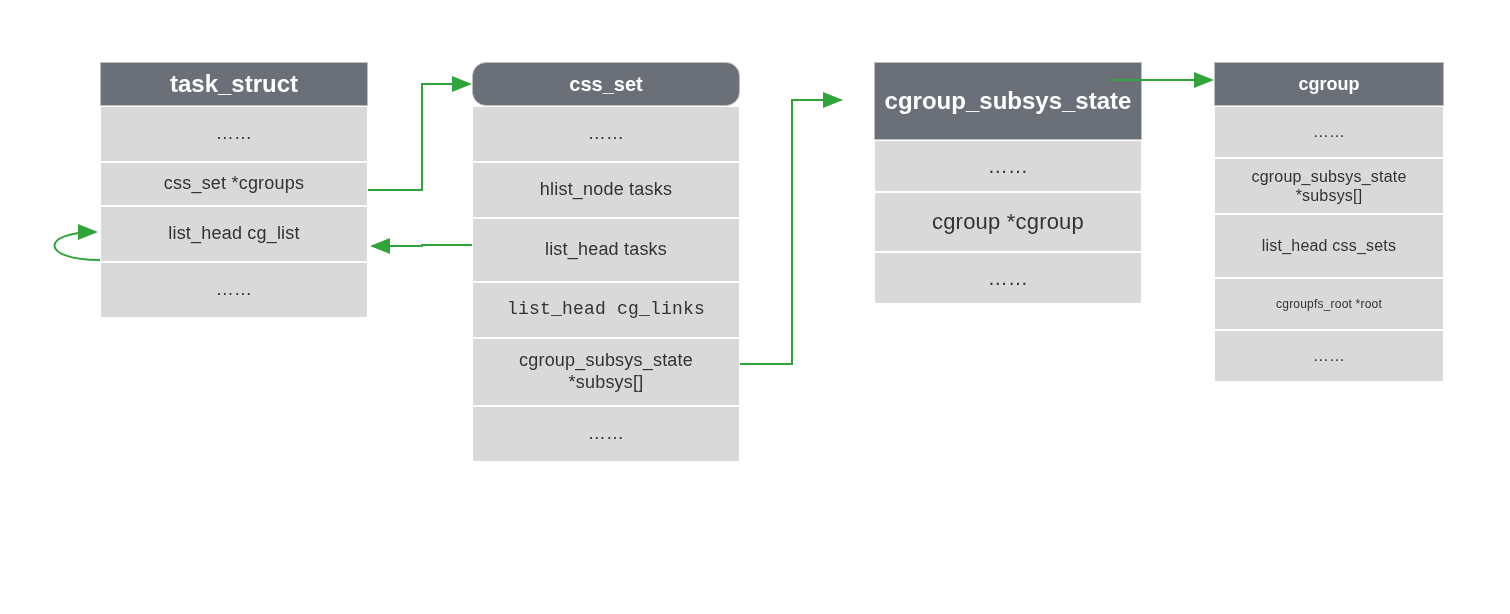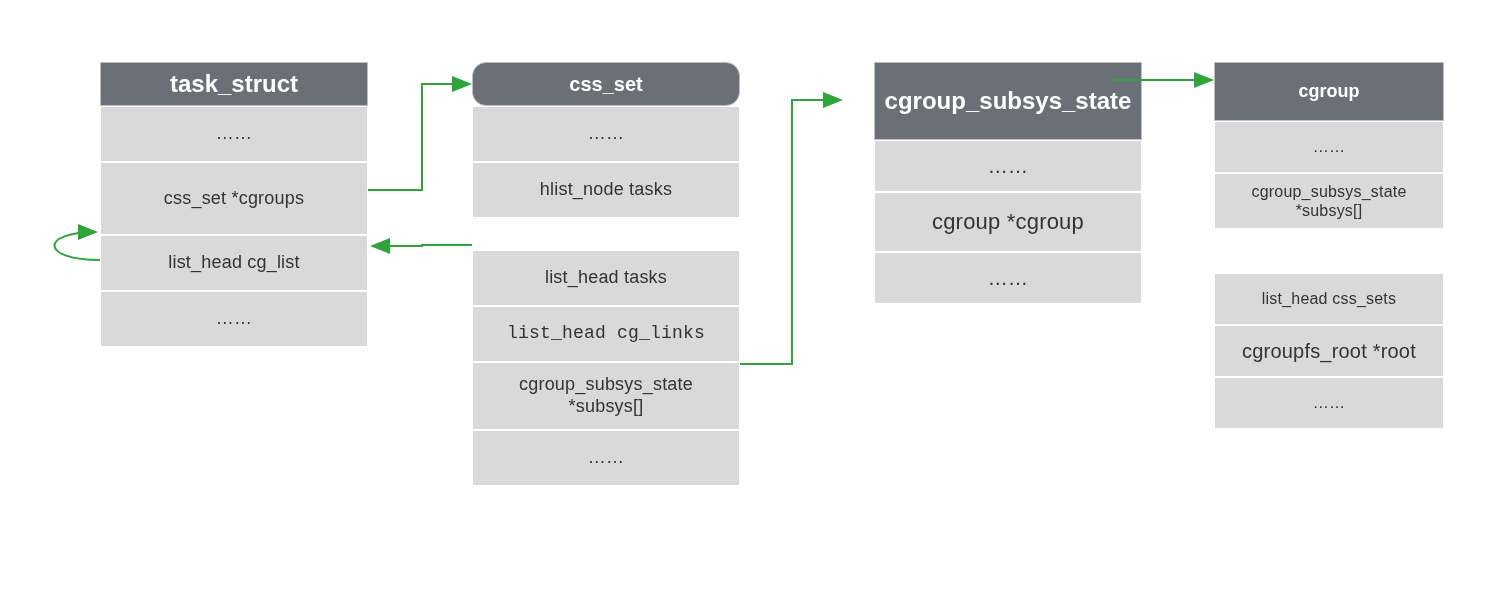--- a/index.html
+++ b/index.html
@@ -66,50 +66,50 @@
   }
 </style>
 </head>
 <body>
 
 <div class="canvas">
 
   <div class="struct" style="left:100px; top:62px; width:268px;">
     <div class="header h-task" style="height:44px;">task_struct</div>
     <div class="row" style="height:56px;">……</div>
-    <div class="row" style="height:73px;">css_set *cgroups</div>
+    <div class="row" style="height:44px;">css_set *cgroups</div>
     <div class="row" style="height:56px;">list_head cg_list</div>
     <div class="row" style="height:56px;">……</div>
   </div>
 
   <div class="struct" style="left:472px; top:62px; width:268px;">
     <div class="header h-css" style="height:44px;border-radius:14px;">css_set</div>
     <div class="row" style="height:56px;">……</div>
     <div class="row" style="height:56px;">hlist_node tasks</div>
-    <div class="row" style="height:56px;margin-top:32px;">list_head tasks</div>
+    <div class="row" style="height:64px;">list_head tasks</div>
     <div class="row" style="height:56px;font-family:Liberation Mono, monospace;">list_head cg_links</div>
     <div class="row multi" style="height:68px;">cgroup_subsys_state *subsys[]</div>
     <div class="row" style="height:56px;">……</div>
   </div>
 
   <div class="struct" style="left:874px; top:62px; width:268px;">
     <div class="header h-css-state" style="height:78px;">
       <span>cgroup_subsys_state</span>
     </div>
     <div class="row" style="height:52px; font-size:20px;">……</div>
     <div class="row" style="height:60px; font-size:22px;">cgroup *cgroup</div>
     <div class="row" style="height:52px; font-size:20px;">……</div>
   </div>
 
   <div class="struct" style="left:1214px; top:62px; width:230px;">
-    <div class="header h-cgroup" style="height:59px;">cgroup</div>
+    <div class="header h-cgroup" style="height:44px;">cgroup</div>
     <div class="row" style="height:52px; font-size:16px;">……</div>
     <div class="row multi" style="height:56px; font-size:16px;">cgroup_subsys_state *subsys[]</div>
-    <div class="row" style="height:52px; font-size:16px;margin-top:44px;">list_head css_sets</div>
-    <div class="row" style="height:52px; font-size:20px;">cgroupfs_root *root</div>
+    <div class="row" style="height:64px; font-size:16px;">list_head css_sets</div>
+    <div class="row" style="height:52px; font-size:12px;">cgroupfs_root *root</div>
     <div class="row" style="height:52px; font-size:16px;">……</div>
   </div>
 
   <svg class="arrows">
     <defs>
       <marker id="arrowhead" markerWidth="10" markerHeight="8" refX="9" refY="4" orient="auto" markerUnits="strokeWidth">
         <path d="M0,0 L10,4 L0,8 Z" fill="#2fa43a"></path>
       </marker>
     </defs>
 

